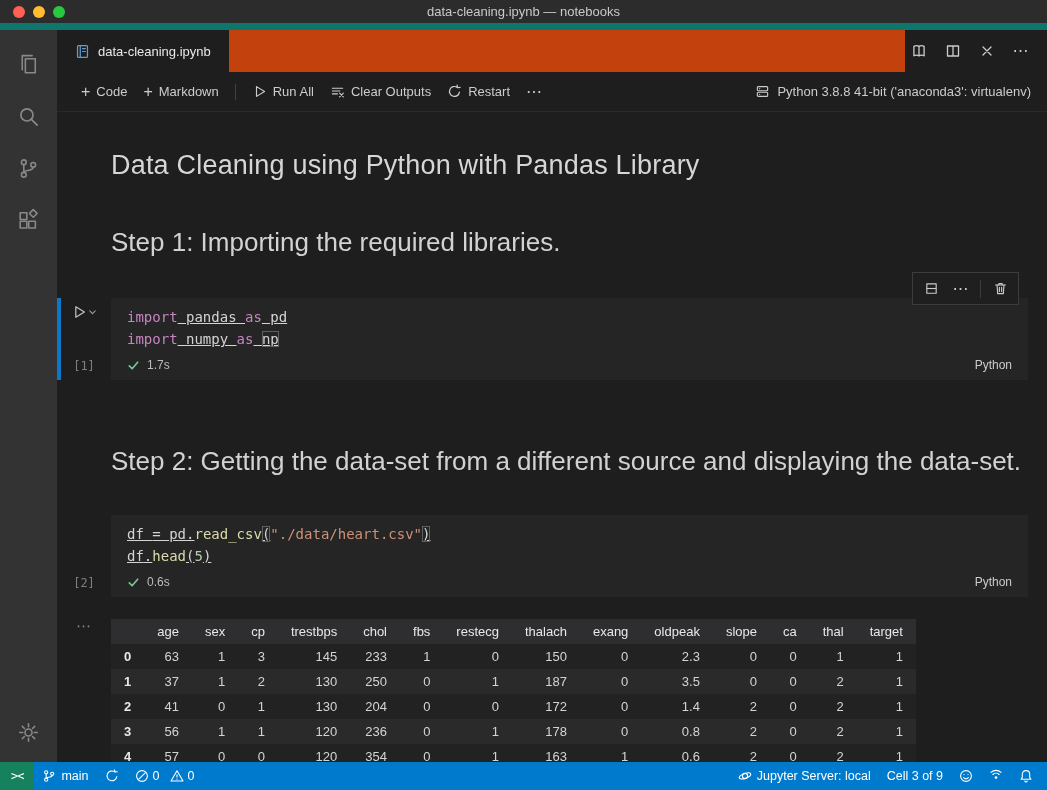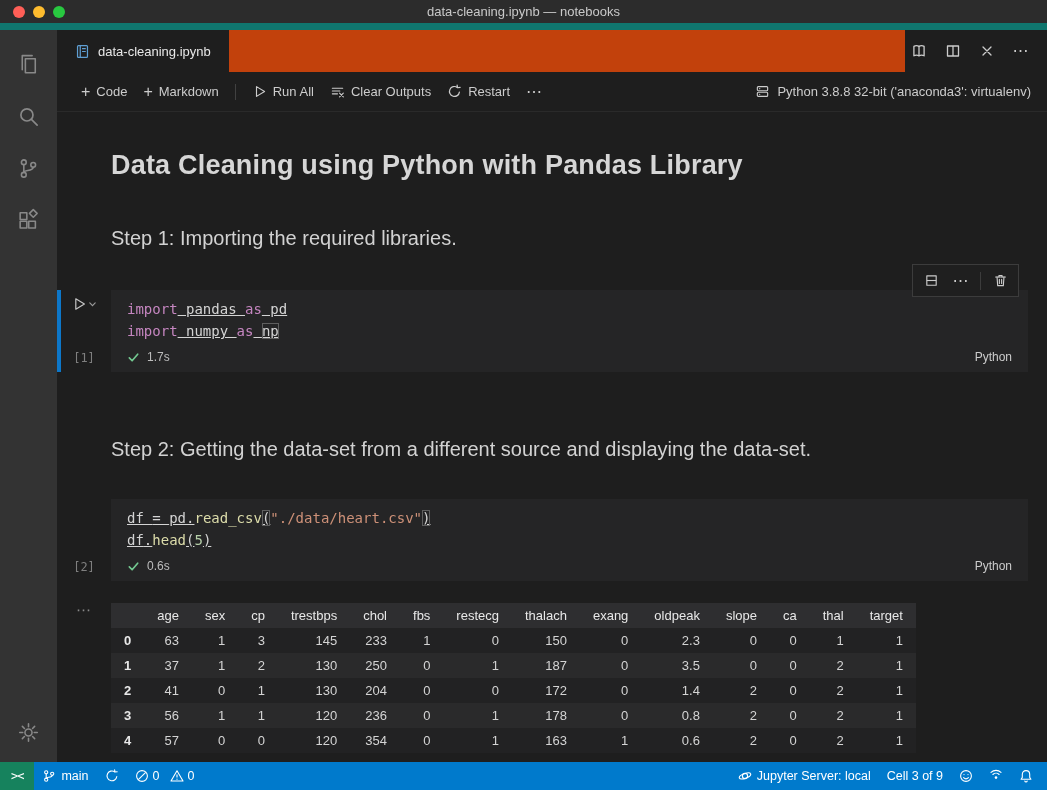--- a/index.html
+++ b/index.html
@@ -44,22 +44,22 @@
   .nbt-left { display:flex; align-items:center; }
   .nbt-btn { display:flex; align-items:center; gap:6px; padding:5px 8px; border-radius:5px; cursor:pointer; white-space:nowrap; }
   .nbt-btn svg { width:15px; height:15px; }
   .plus-glyph { font-size:16px; line-height:1; color:#cccccc; }
   .vsep { width:1px; height:16px; background:#414141; margin:0 8px; }
   .kernel { display:flex; align-items:center; gap:7px; cursor:pointer; white-space:nowrap; }
   .kernel svg { width:15px; height:15px; }
 
   
   .content { flex:1; position:relative; overflow:hidden; padding-top:26px; }
-  h1.md { font-size:27px; font-weight:700; color:#d6d6d6; margin:12px 20px 0 54px; letter-spacing:.2px; }
-  h2.md { font-size:20px; font-weight:500; color:#d2d2d2; margin-left:54px; }
+  h1.md { font-size:27px; font-weight:400; color:#d6d6d6; margin:12px 20px 0 54px; letter-spacing:.2px; }
+  h2.md { font-size:26px; font-weight:500; color:#d2d2d2; margin-left:54px; }
   .step1 { margin-top:46px; }
   .step2 { margin-top:66px; }
 
   
   .cellwrap { position:relative; margin-top:40px; }
   .cellrow { position:relative; display:flex; margin-right:19px; }
   .selbar { position:absolute; left:0; top:0; bottom:0; width:3.5px; background:#0d77c9; }
   .gutter { width:54px; flex:none; display:flex; flex-direction:column; justify-content:space-between;
             align-items:center; padding:4px 0 7px; }
   .runbtn { display:flex; align-items:center; gap:1px; color:#c5c5c5; cursor:pointer; padding-top:2px; }
@@ -231,21 +231,21 @@
             <span class="more-glyph">⋯</span>
           </div>
         </div>
         <div class="kernel">
           <svg viewBox="0 0 16 16" fill="none" stroke="currentColor" stroke-width="1.2" stroke-linejoin="round">
               <rect x="2.5" y="2.8" width="11" height="4.4" rx="1"></rect>
               <rect x="2.5" y="8.8" width="11" height="4.4" rx="1"></rect>
               <circle cx="5" cy="5" r="0.7" fill="currentColor" stroke="none"></circle>
               <circle cx="5" cy="11" r="0.7" fill="currentColor" stroke="none"></circle>
             </svg>
-          <span>Python 3.8.8 32-bit ('anaconda3': virtualenv)</span>
+          <span>Python 3.8.8 41-bit ('anaconda3': virtualenv)</span>
         </div>
       </div>
 
       <div class="content">
 
         <h1 class="md">Data Cleaning using Python with Pandas Library</h1>
         <h2 class="md step1">Step 1: Importing the required libraries.</h2>
 
         <div class="cellwrap">
           <div class="cell-toolbar">

